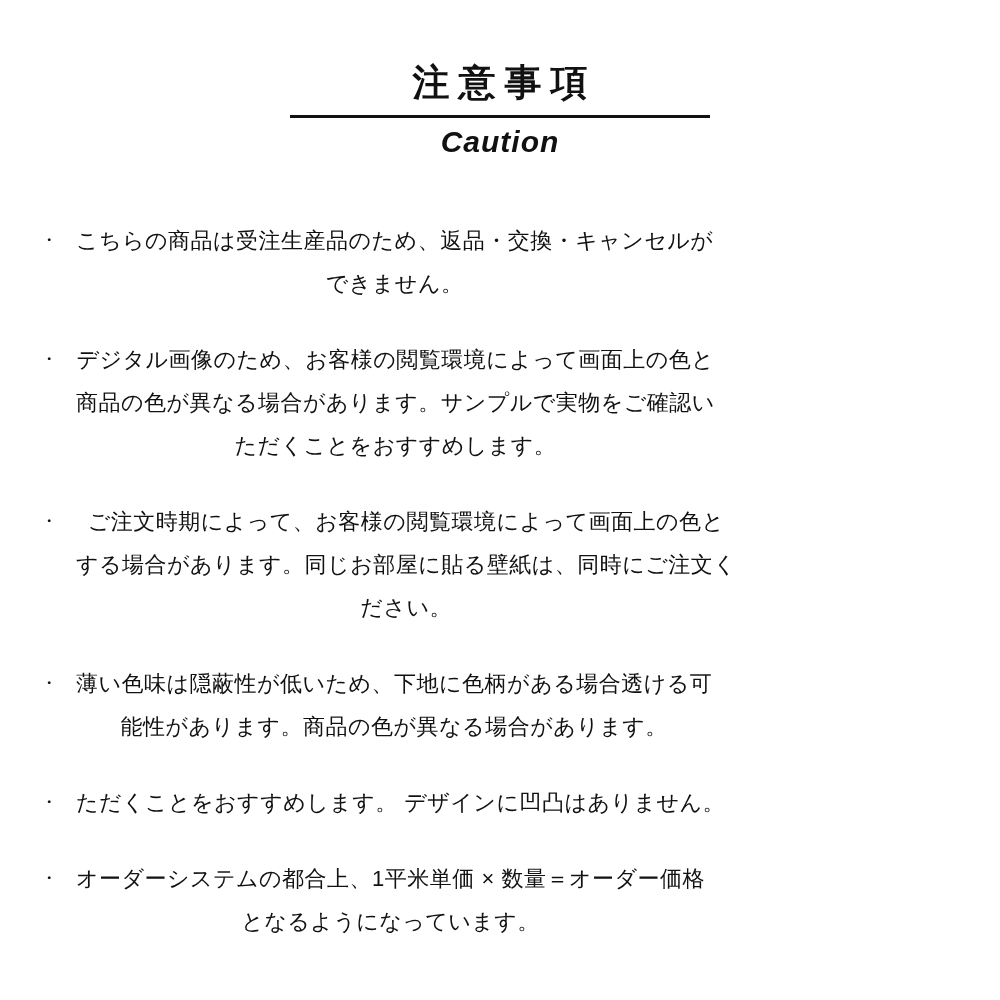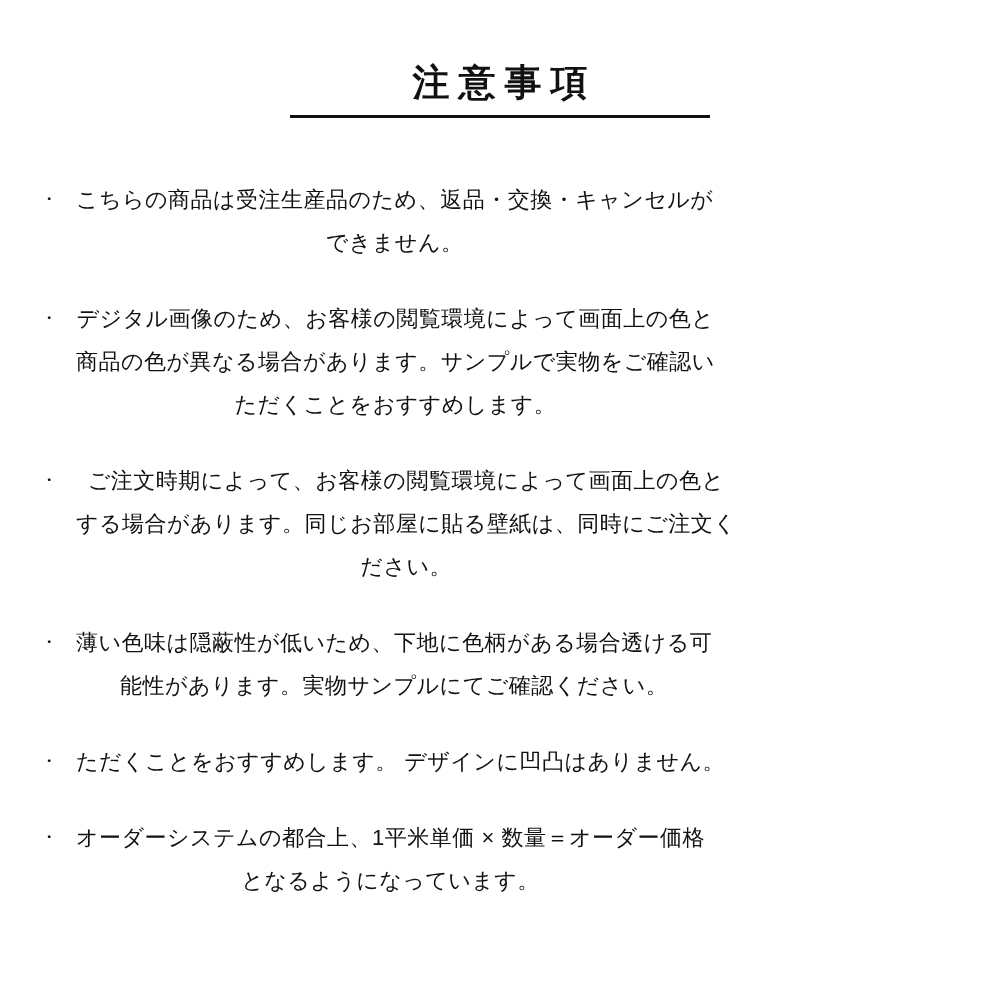--- a/index.html
+++ b/index.html
@@ -72,20 +72,21 @@
   }
 </style>
 </head>
 <body>
 
 <div class="page">
 
   <div class="header">
     <div class="title">注意事項</div>
     <div class="divider"></div>
+    <div class="subtitle">Caution</div>
   </div>
 
   <div class="notes">
 
     <div class="note-item">
       <span class="marker">・</span>
       <p class="note-text">こちらの商品は受注生産品のため、返品・交換・キャンセルが
 できません。</p>
     </div>
 
@@ -99,21 +100,21 @@
     <div class="note-item">
       <span class="marker">・</span>
       <p class="note-text">ご注文時期によって、お客様の閲覧環境によって画面上の色と
 する場合があります。同じお部屋に貼る壁紙は、同時にご注文く
 ださい。</p>
     </div>
 
     <div class="note-item">
       <span class="marker">・</span>
       <p class="note-text">薄い色味は隠蔽性が低いため、下地に色柄がある場合透ける可
-能性があります。実物サンプルにてご確認ください。</p>
+能性があります。商品の色が異なる場合があります。</p>
     </div>
 
     <div class="note-item">
       <span class="marker">・</span>
       <p class="note-text">ただくことをおすすめします。 デザインに凹凸はありません。</p>
     </div>
 
     <div class="note-item">
       <span class="marker">・</span>
       <p class="note-text">オーダーシステムの都合上、1平米単価 × 数量＝オーダー価格

